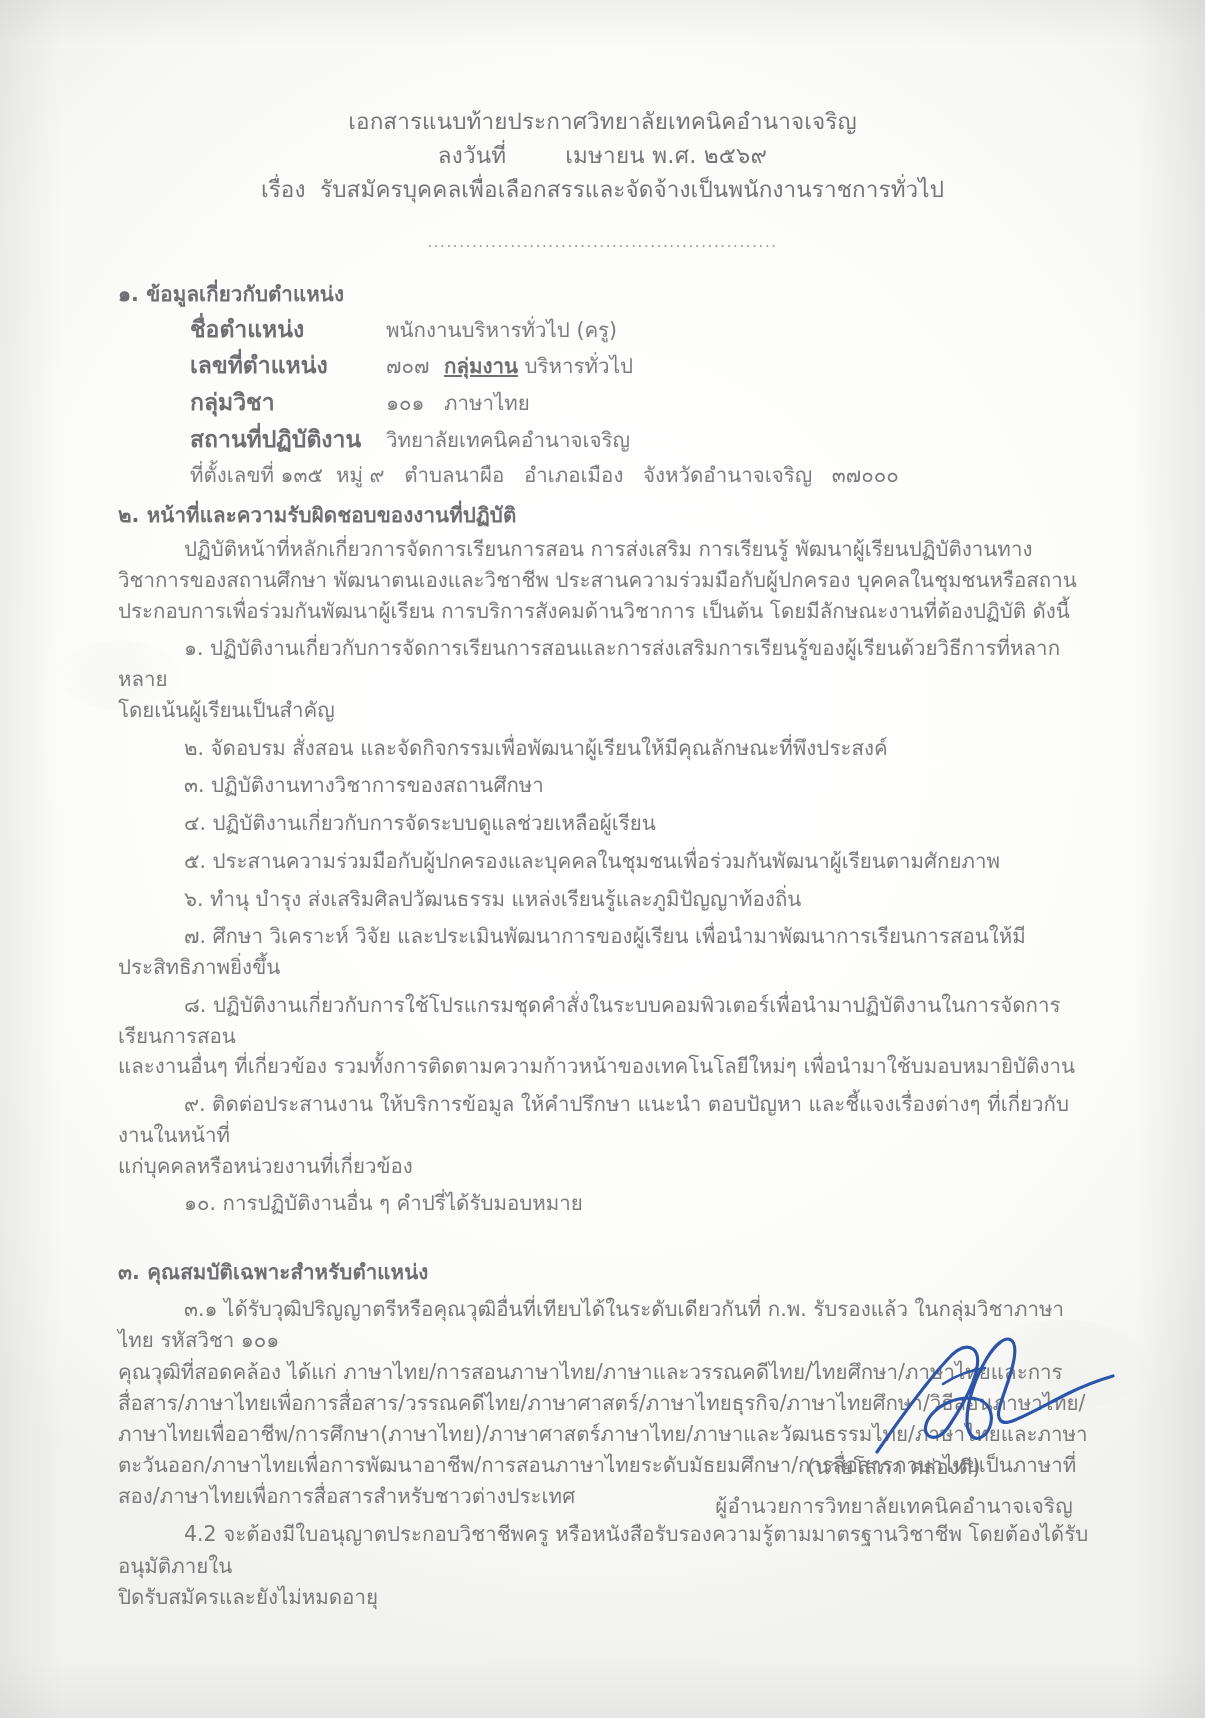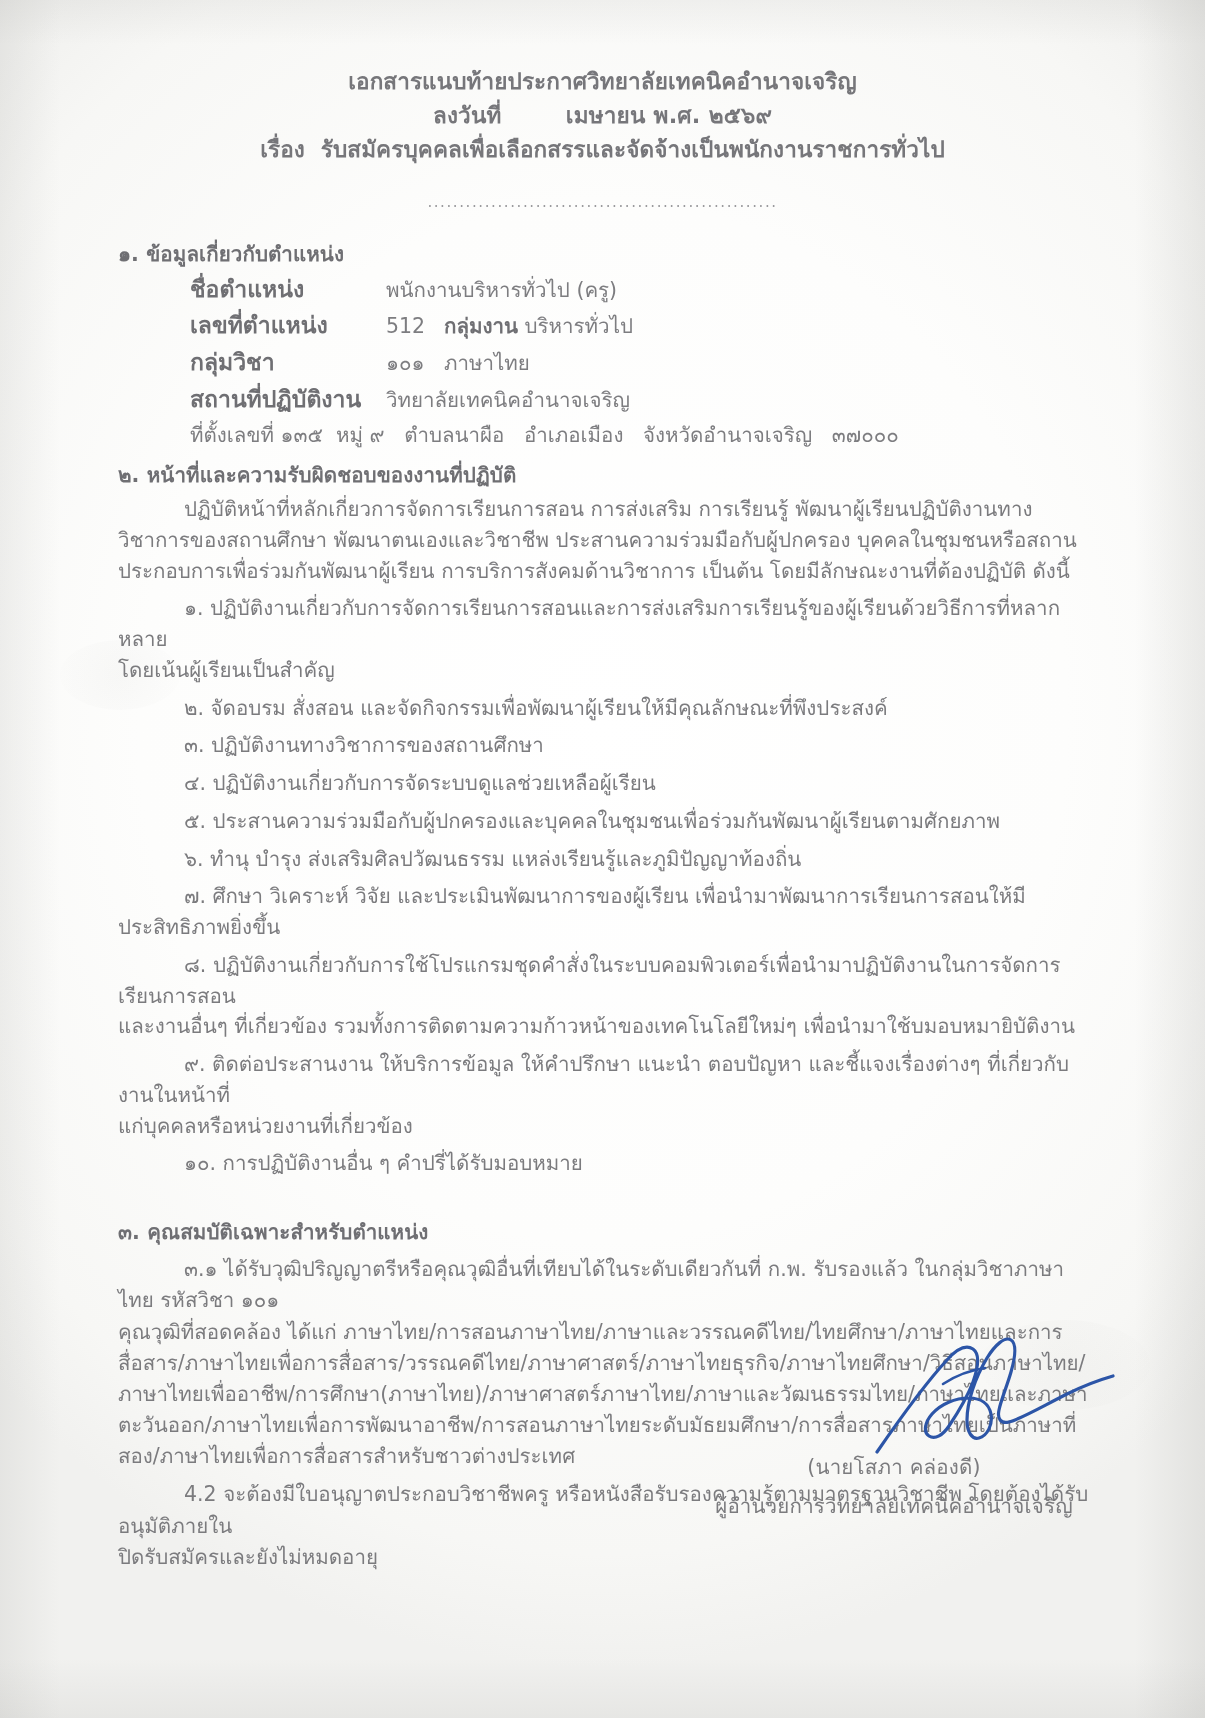--- a/index.html
+++ b/index.html
@@ -51,23 +51,22 @@
     position: absolute;
     left: 0; top: 0;
     width: 1205px;
     height: 1718px;
     color: #7d7d80;
   }
 
   
   .doc-header {
     text-align: center;
-    padding-top: 64px;
+    padding-top: 104px;
     line-height: 1.52;
-    font-weight: bold;
   }
   .doc-header .hline {
     font-size: 22.5px;
     color: #76767a;
     letter-spacing: 0.1px;
     white-space: pre;
   }
   .doc-header .hline.date-line {
     letter-spacing: 0.2px;
   }
@@ -124,20 +123,21 @@
     color: #7d7d80;
     white-space: pre;
   }
   .field-value .num {
     display: inline-block;
     min-width: 58px;
   }
   .field-value .bold-inline {
     font-weight: bold;
     color: #6f6f73;
+    text-decoration: underline;
   }
   .field-sub {
     font-size: 20.5px;
     color: #7d7d80;
     white-space: pre;
     margin-top: 1px;
   }
 
   
   .para {
@@ -247,21 +247,21 @@
 
       <div class="field-table">
 
         <div class="field-row">
           <div class="field-label">ชื่อตำแหน่ง</div>
           <div class="field-value">พนักงานบริหารทั่วไป (ครู)</div>
         </div>
 
         <div class="field-row">
           <div class="field-label">เลขที่ตำแหน่ง</div>
-          <div class="field-value"><span class="num">512</span><span class="bold-inline">กลุ่มงาน</span><span> บริหารทั่วไป</span></div>
+          <div class="field-value"><span class="num">๗๐๗</span><span class="bold-inline">กลุ่มงาน</span><span> บริหารทั่วไป</span></div>
         </div>
 
         <div class="field-row">
           <div class="field-label">กลุ่มวิชา</div>
           <div class="field-value"><span class="num">๑๐๑</span><span>ภาษาไทย</span></div>
         </div>
 
         <div class="field-row">
           <div class="field-label">สถานที่ปฏิบัติงาน</div>
           <div class="field-value">วิทยาลัยเทคนิคอำนาจเจริญ</div>

